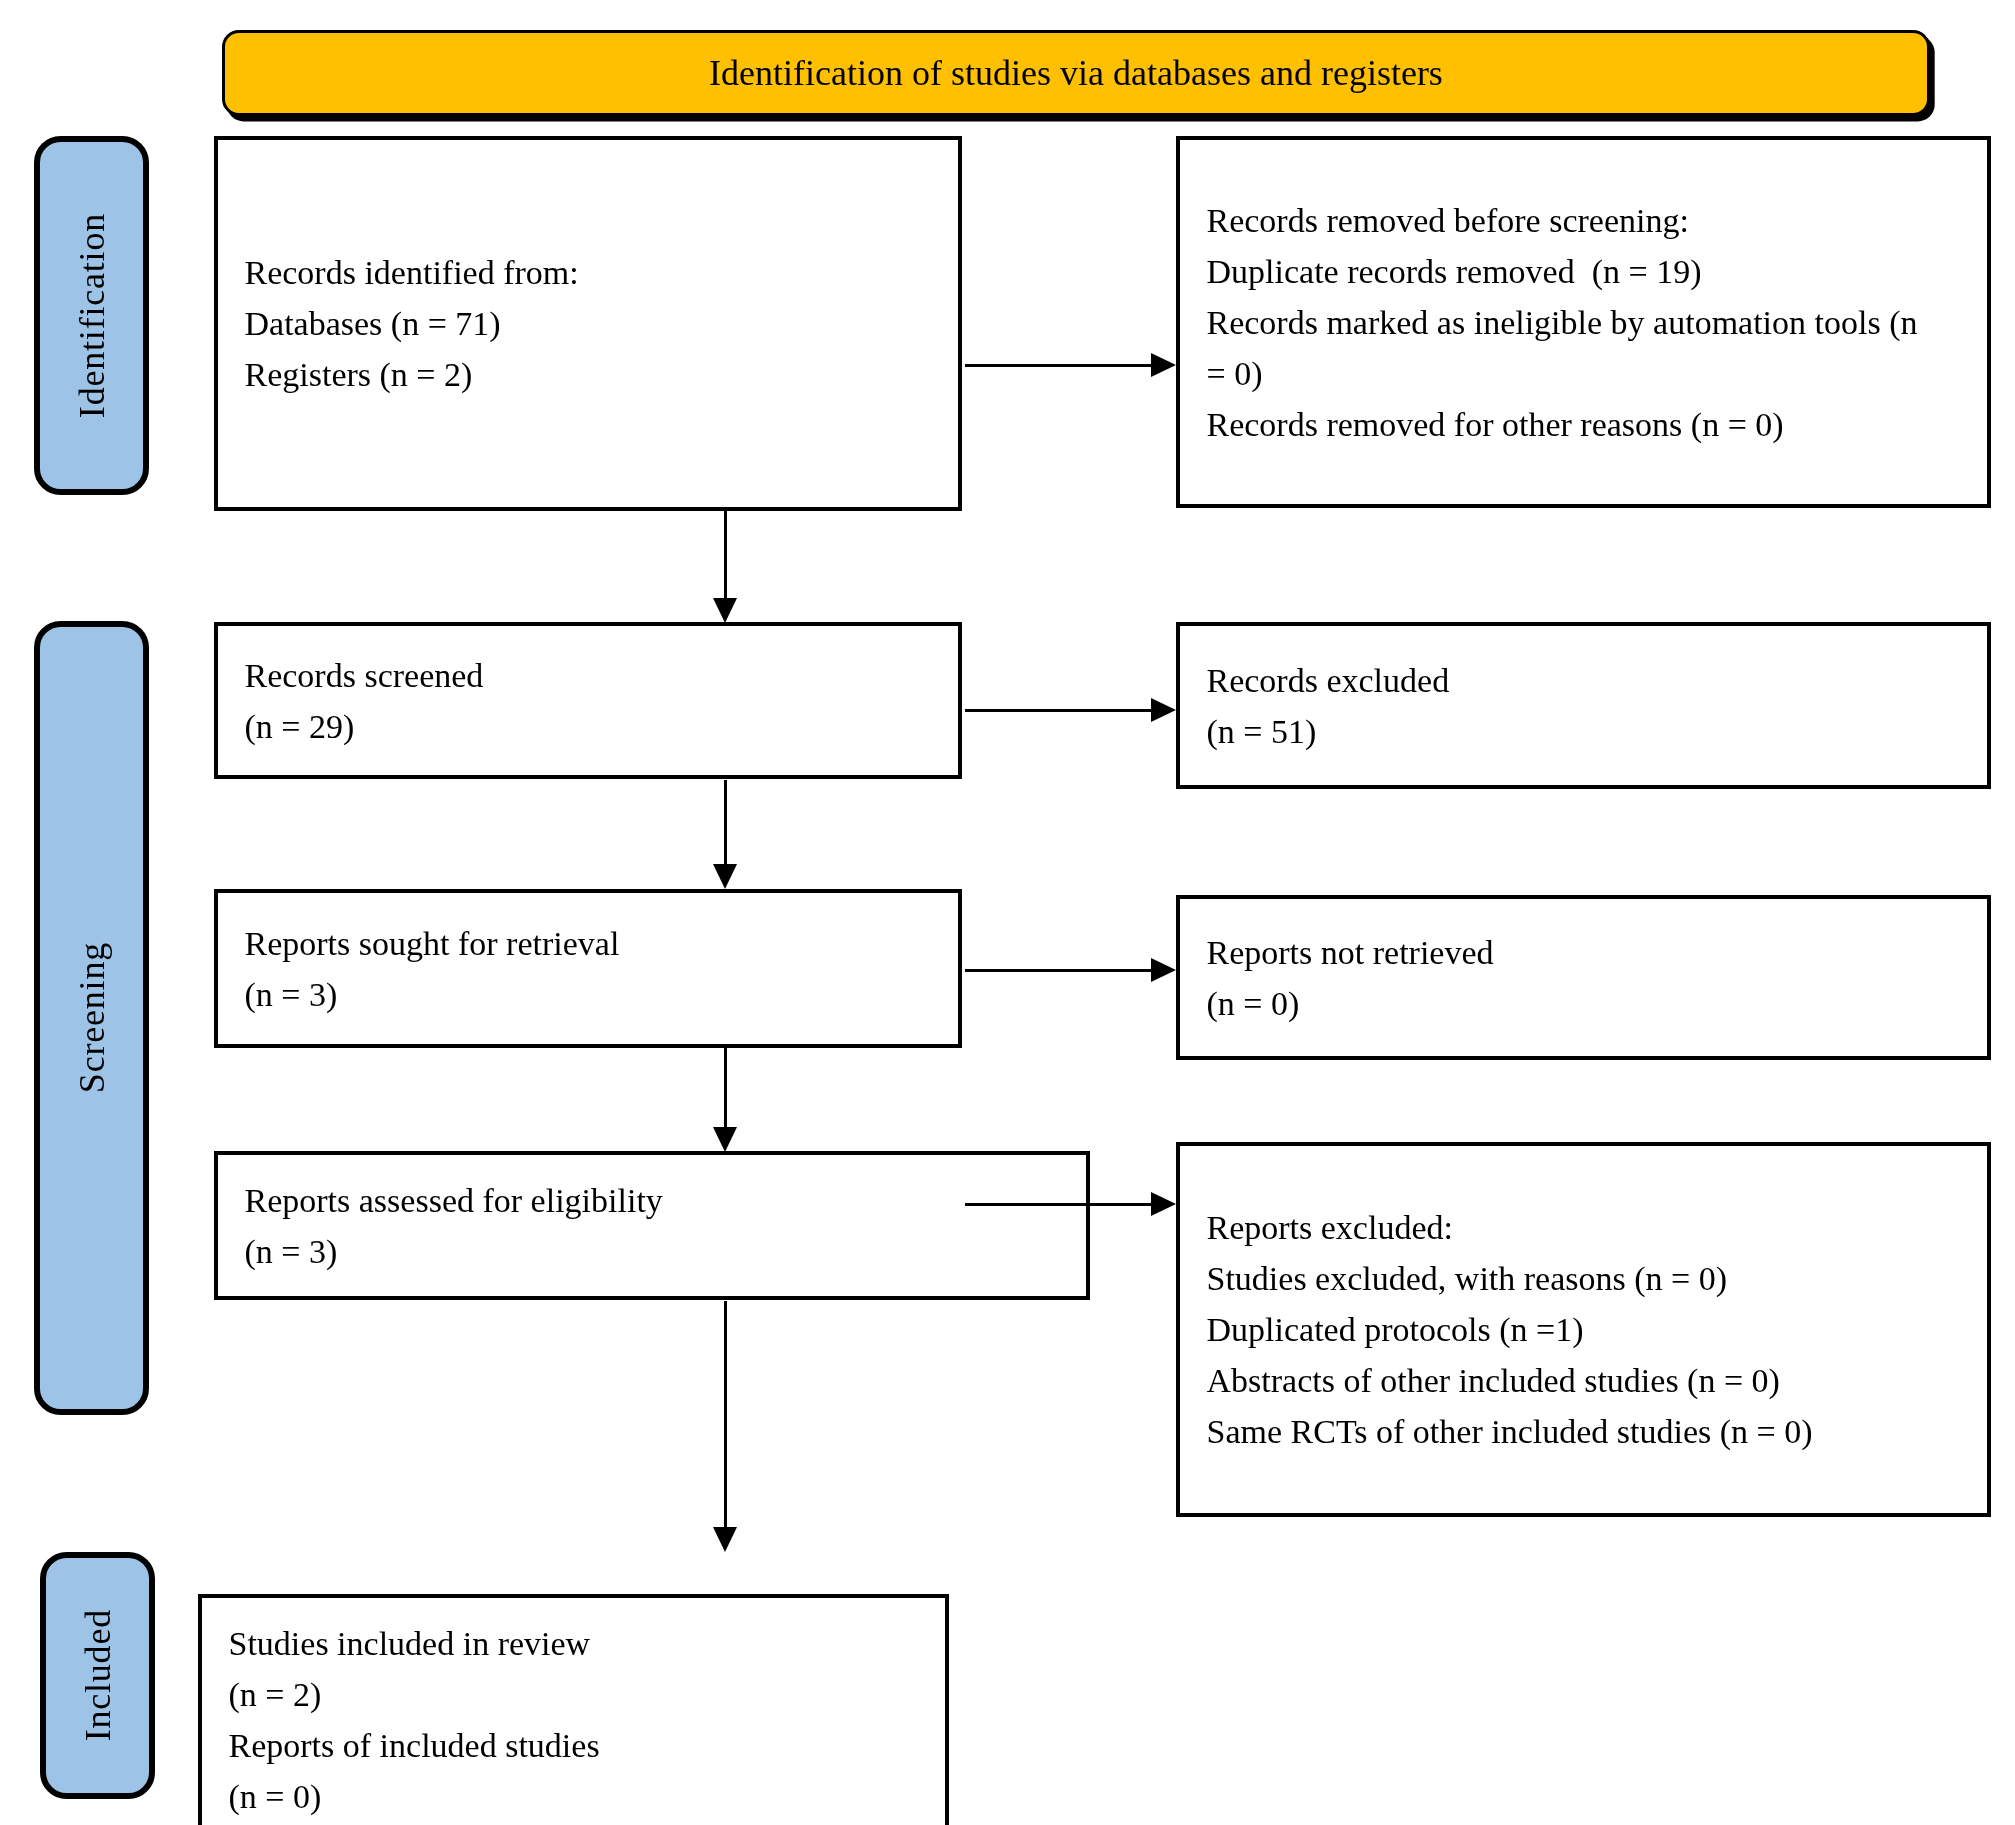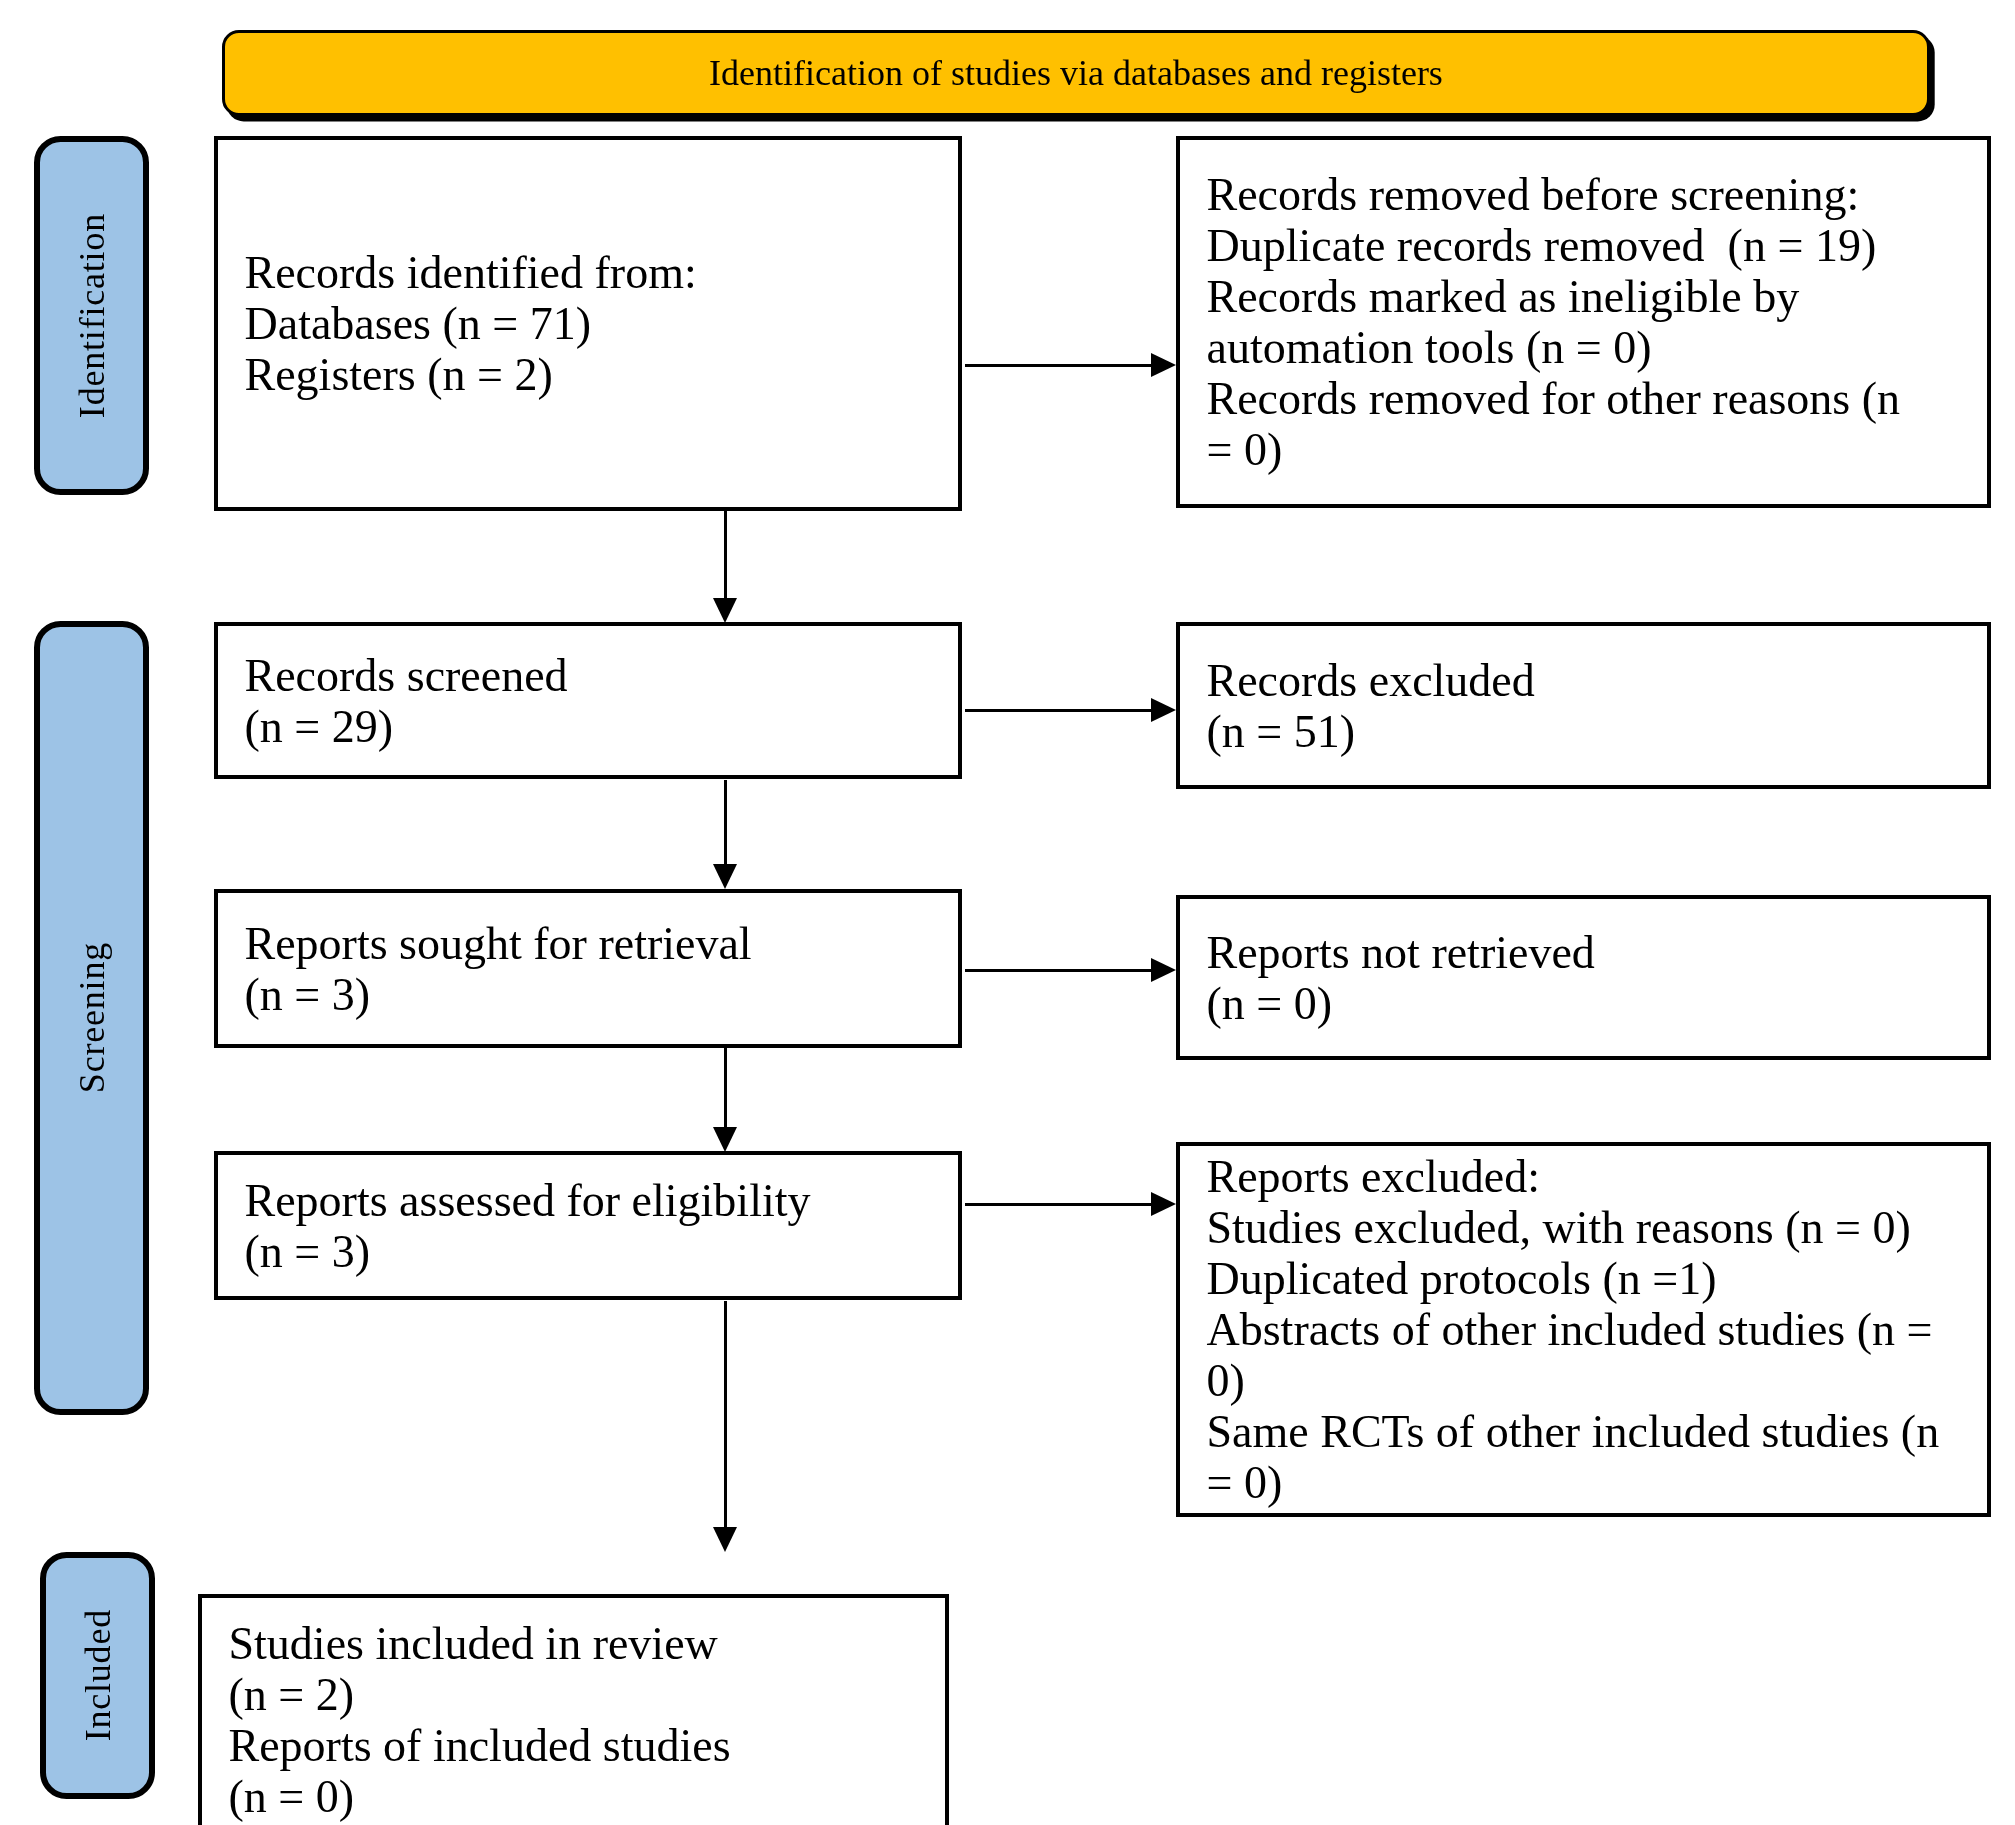--- a/index.html
+++ b/index.html
@@ -40,21 +40,21 @@
     writing-mode: vertical-rl;
     transform: rotate(180deg);
     font-size: 36px;
     letter-spacing: 0.8px;
   }
   .box {
     position: absolute;
     background: var(--box_fill);
     border: 4.7px solid var(--border);
     display: flex; flex-direction: column; justify-content: center;
-    font-size: 46px;
+    font-size: 34px;
     line-height: 51px;
     padding: 7.8px 23px 7.8px 26.5px;
     white-space: pre-wrap;
   }
   .box.wrap-tight { padding-right: 68px; }
   .hline, .vline { position: absolute; background: #000000; }
   .hline { height: 3.1px; }
   .vline { width: 3.1px; }
   .head-right {
     position: absolute; width: 0; height: 0;
@@ -97,21 +97,21 @@
   <div class="box" style="left:214px; top:622px; width:748px; height:157px;">
     <div>Records screened</div>
     <div>(n = 29)</div>
   </div>
 
   <div class="box" style="left:214px; top:889px; width:748px; height:159px;">
     <div>Reports sought for retrieval</div>
     <div>(n = 3)</div>
   </div>
 
-  <div class="box" style="left:214px; top:1151px; width:748px; height:149px;">
+  <div class="box" style="left:214px; top:1151px; width:876px; height:149px;">
     <div>Reports assessed for eligibility</div>
     <div>(n = 3)</div>
   </div>
 
   <div class="box" style="left:198px; top:1552px; width:751px; height:251px;margin-top:42px;">
     <div>Studies included in review</div>
     <div>(n = 2)</div>
     <div>Reports of included studies</div>
     <div>(n = 0)</div>
   </div>

